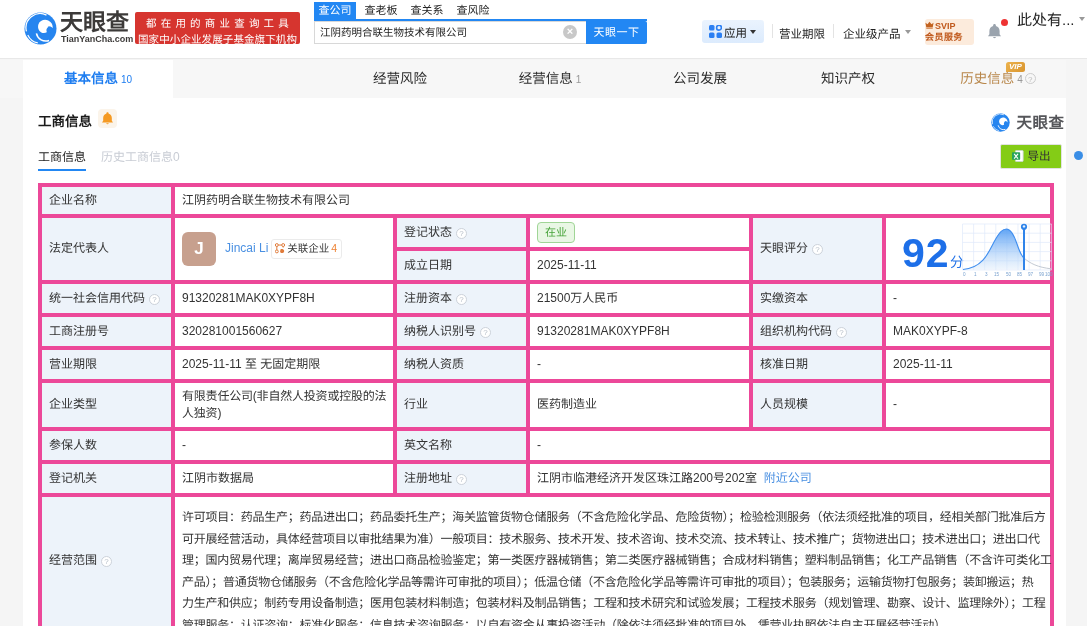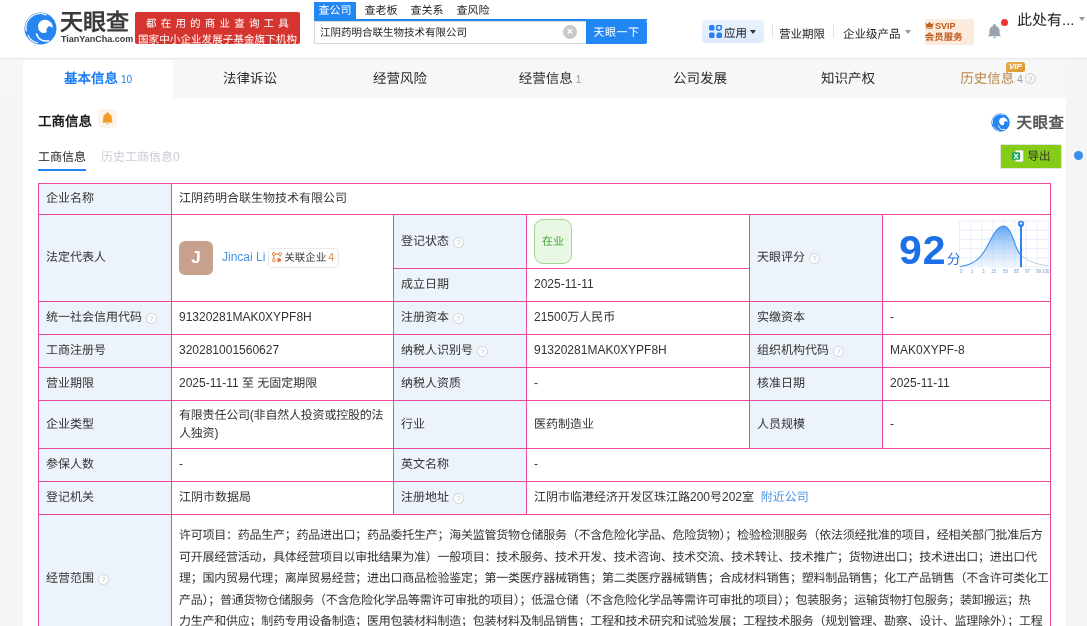--- a/index.html
+++ b/index.html
@@ -53,25 +53,25 @@
 #secttl { position:absolute; left:38px; top:110px; font-size:13.5px; font-weight:bold; color:#1a1a1a; }
 #bellchip { position:absolute; left:98px; top:109px; width:19px; height:19px; background:#fbf4ea; border-radius:4px; text-align:center;}
 #minilogo { position:absolute; left:991px; top:110px; }
 #subtabs { position:absolute; left:38px; top:147px; font-size:12px; }
 #subtabs .a1 { color:#222; font-weight:500; padding-bottom:5px; border-bottom:2.5px solid #2287f3; display:inline-block;}
 #subtabs .a2 { color:#c8ccd4; margin-left:15px; }
 #exportbtn { position:absolute; left:1000px; top:144px; width:62px; height:25px; border:1px solid #e2e2e2; border-radius:2px; background:#84cc16; font-size:11.5px; color:#333; text-align:center; line-height:23px; }
 
 
 #tbl { position:absolute; left:38px; top:183px; width:1012px; border-collapse:collapse; table-layout:fixed; font-size:12px; }
-#tbl th, #tbl td { border:1px solid #ec4899; font-weight:normal; text-align:left; padding:4px 7px; color:#333; vertical-align:middle; line-height:1.45; }
+#tbl th, #tbl td { border:4px solid #ec4899; font-weight:normal; text-align:left; padding:4px 7px; color:#333; vertical-align:middle; line-height:1.45; }
 #tbl th { background:#edf3fa; }
 .qm { display:inline-block; width:11px; height:11px; border:1px solid #ccd2da; border-radius:50%; color:#b9c0ca; font-size:8px; line-height:10.5px; text-align:center; vertical-align:0px; margin-left:4px; background:#fff;}
 .lnk { color:#4a90e2; text-decoration:none; }
-.zy { display:inline-block; border:1px solid #a0d596; background:#e9f7e5; color:#47a43a; font-size:11px; line-height:15px; padding:14px 7px; border-radius:9px; }
+.zy { display:inline-block; border:1px solid #a0d596; background:#e9f7e5; color:#47a43a; font-size:11px; line-height:15px; padding:2px 7px; border-radius:4px; }
 #avatar { display:inline-block; width:34px; height:34px; background:#c7a08e; border-radius:6px; color:#fff; font-size:17px; font-weight:bold; text-align:center; line-height:34px; vertical-align:middle;}
 #relbadge { display:inline-block; border:1px solid #ebebeb; border-radius:3px; font-size:10.5px; color:#3a3a3a; padding:1.5px 4px 1.5px 3px; margin-left:3px; vertical-align:middle; background:#fff;}
 #relbadge .n { color:#ee8030; margin-left:2px;}
 #score { color:#1d6fe8; font-weight:bold; font-size:41px; letter-spacing:1px;}
 #scoref { color:#2373e8; font-weight:normal; font-size:14px; }
 
 
 #rstrip { position:absolute; left:1066px; top:60px; width:21px; height:566px; background:#f5f5f5; }
 #bluedot { position:absolute; left:1074px; top:151px; width:9px; height:9px; background:#3a8ee6; border-radius:50%; }
 </style>
@@ -121,21 +121,20 @@
   <svg id="bell" width="13" height="15" viewBox="0 0 14 16">
       <path d="M7 0 C7.8 0 8.5 0.6 8.5 1.5 L8.5 2 C11 2.7 12.5 4.8 12.5 7.5 L12.5 11 L14 13 L0 13 L1.5 11 L1.5 7.5 C1.5 4.8 3 2.7 5.5 2 L5.5 1.5 C5.5 0.6 6.2 0 7 0 Z" fill="#9aa3ad"></path>
       <path d="M5.3 14 a1.8 1.8 0 0 0 3.4 0 Z" fill="#9aa3ad"></path>
     </svg>
   <div id="belldot"></div>
   <div id="morelink">此处有...<span class="caret"></span></div>
 </div>
 
 <div id="tabbar">
   <div class="tb on" style="left:23px">基本信息<span class="cnt">10</span></div>
-  <div class="tb" style="left:175px">法律诉讼</div>
   <div class="tb" style="left:325px">经营风险</div>
   <div class="tb" style="left:475px">经营信息<span class="cnt">1</span></div>
   <div class="tb" style="left:625px">公司发展</div>
   <div class="tb" style="left:773px">知识产权</div>
   <div class="tb hist" style="left:923px">历史信息<span class="cnt">4</span><span class="q">?</span></div>
 </div>
 <div id="vipbadge">VIP</div>
 
 <div id="card"></div>
 <div id="secttl">工商信息</div>

